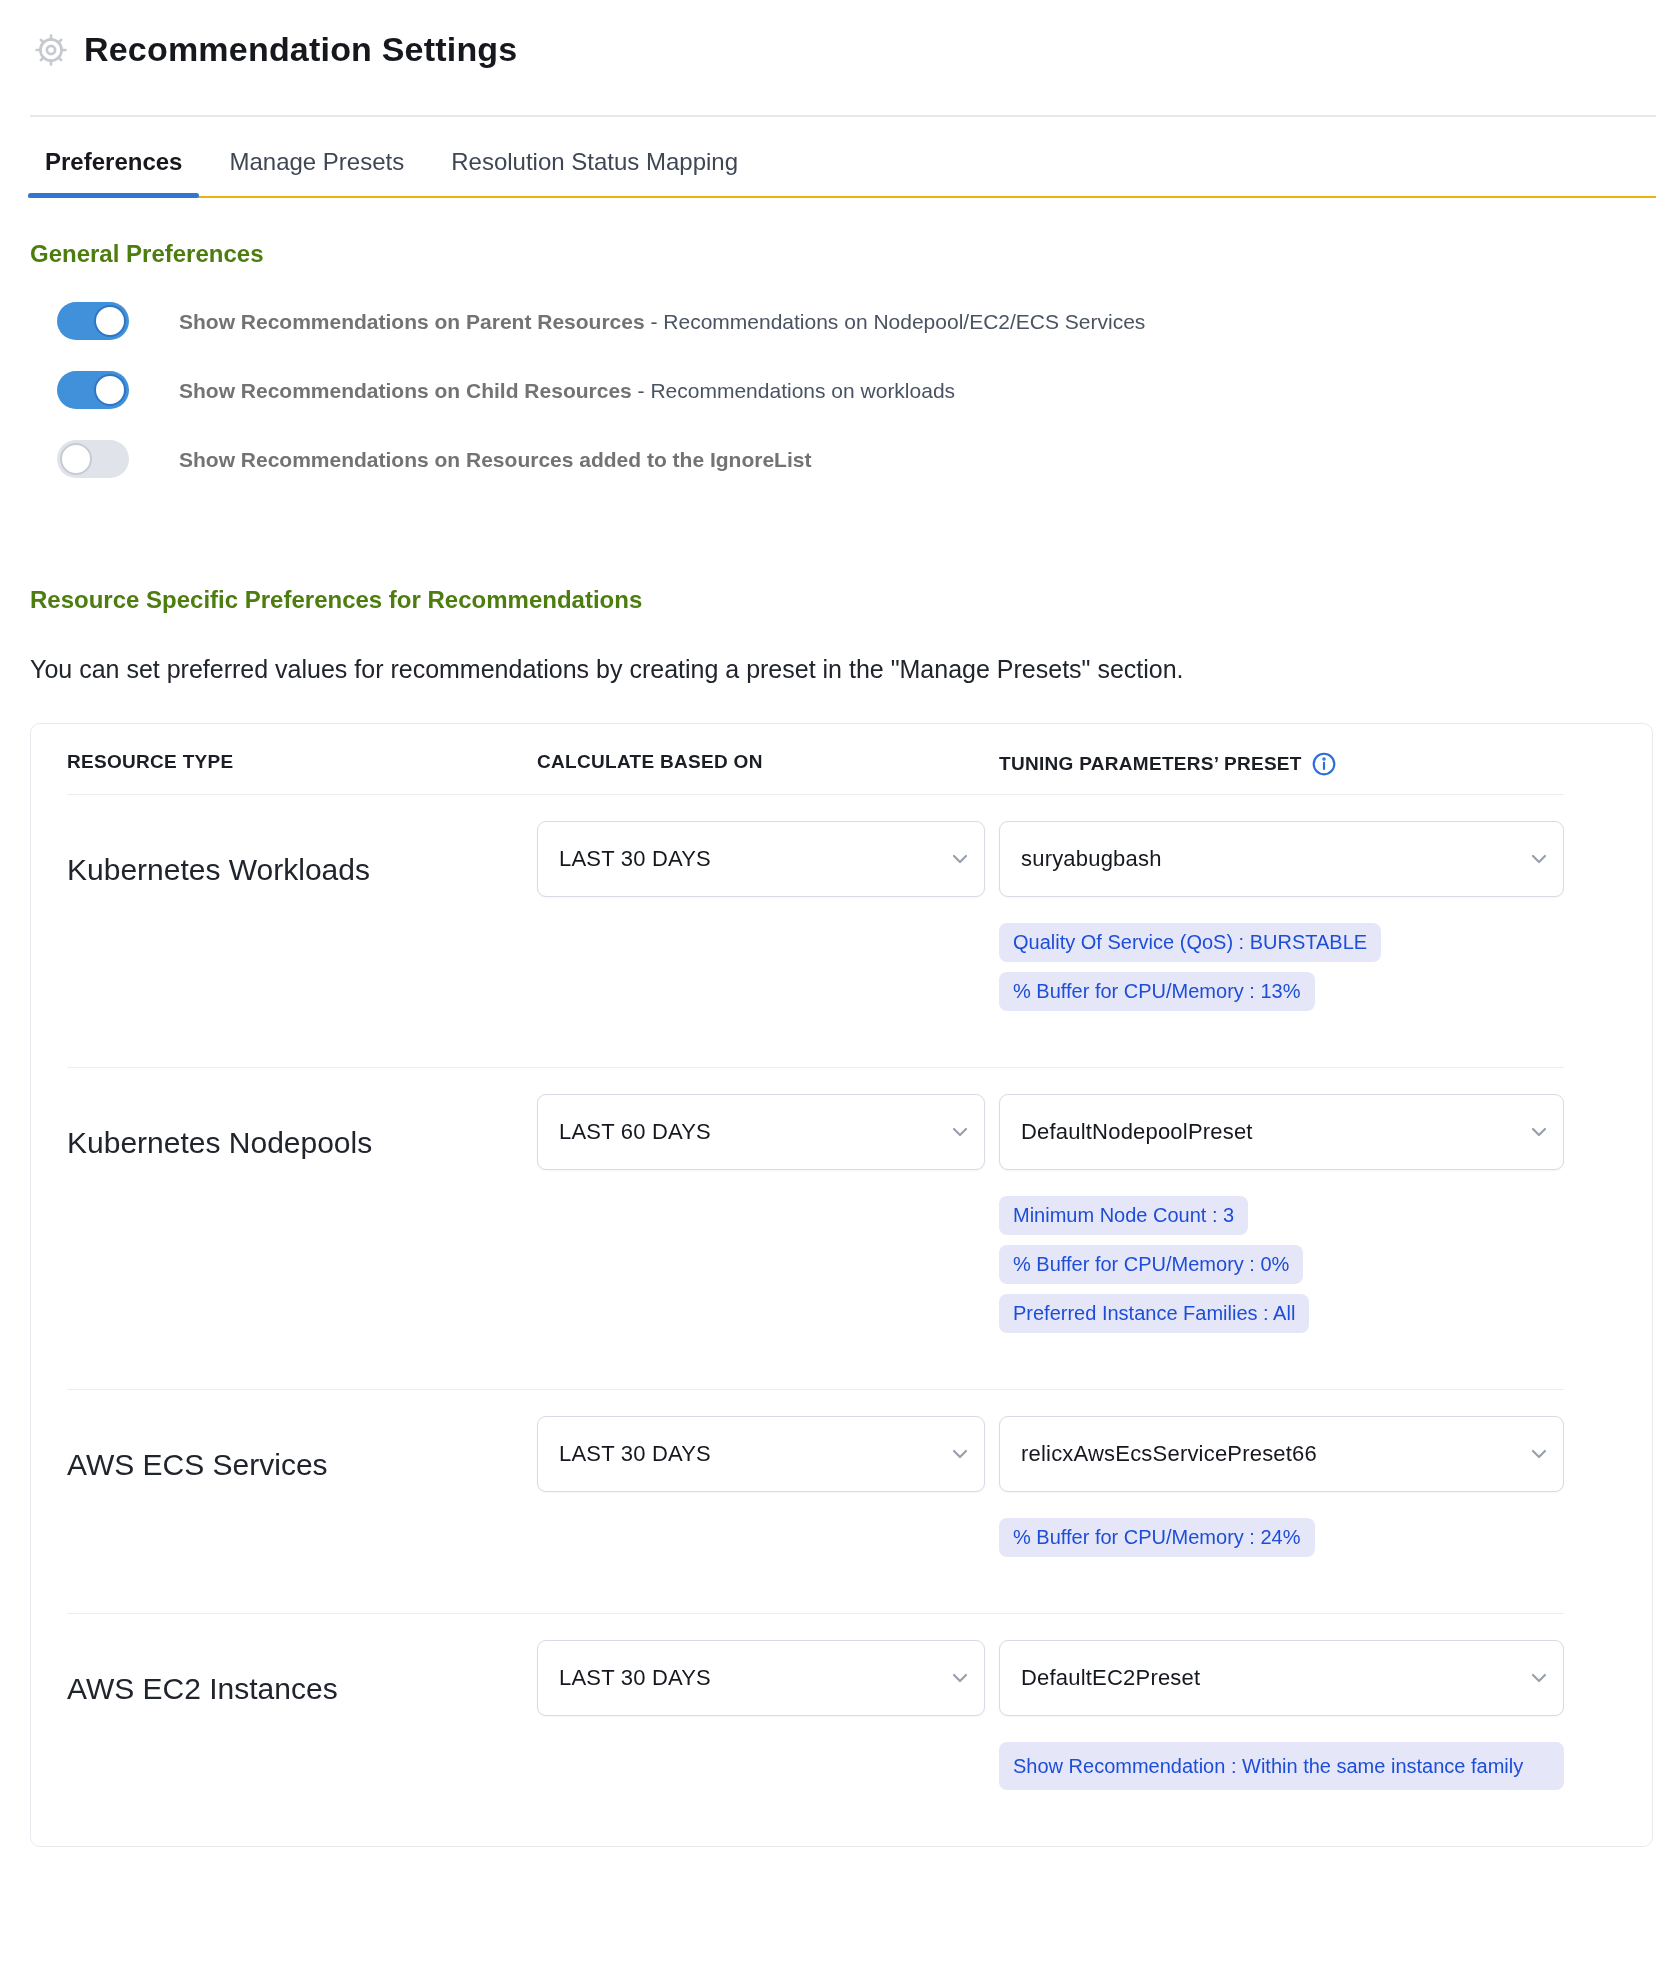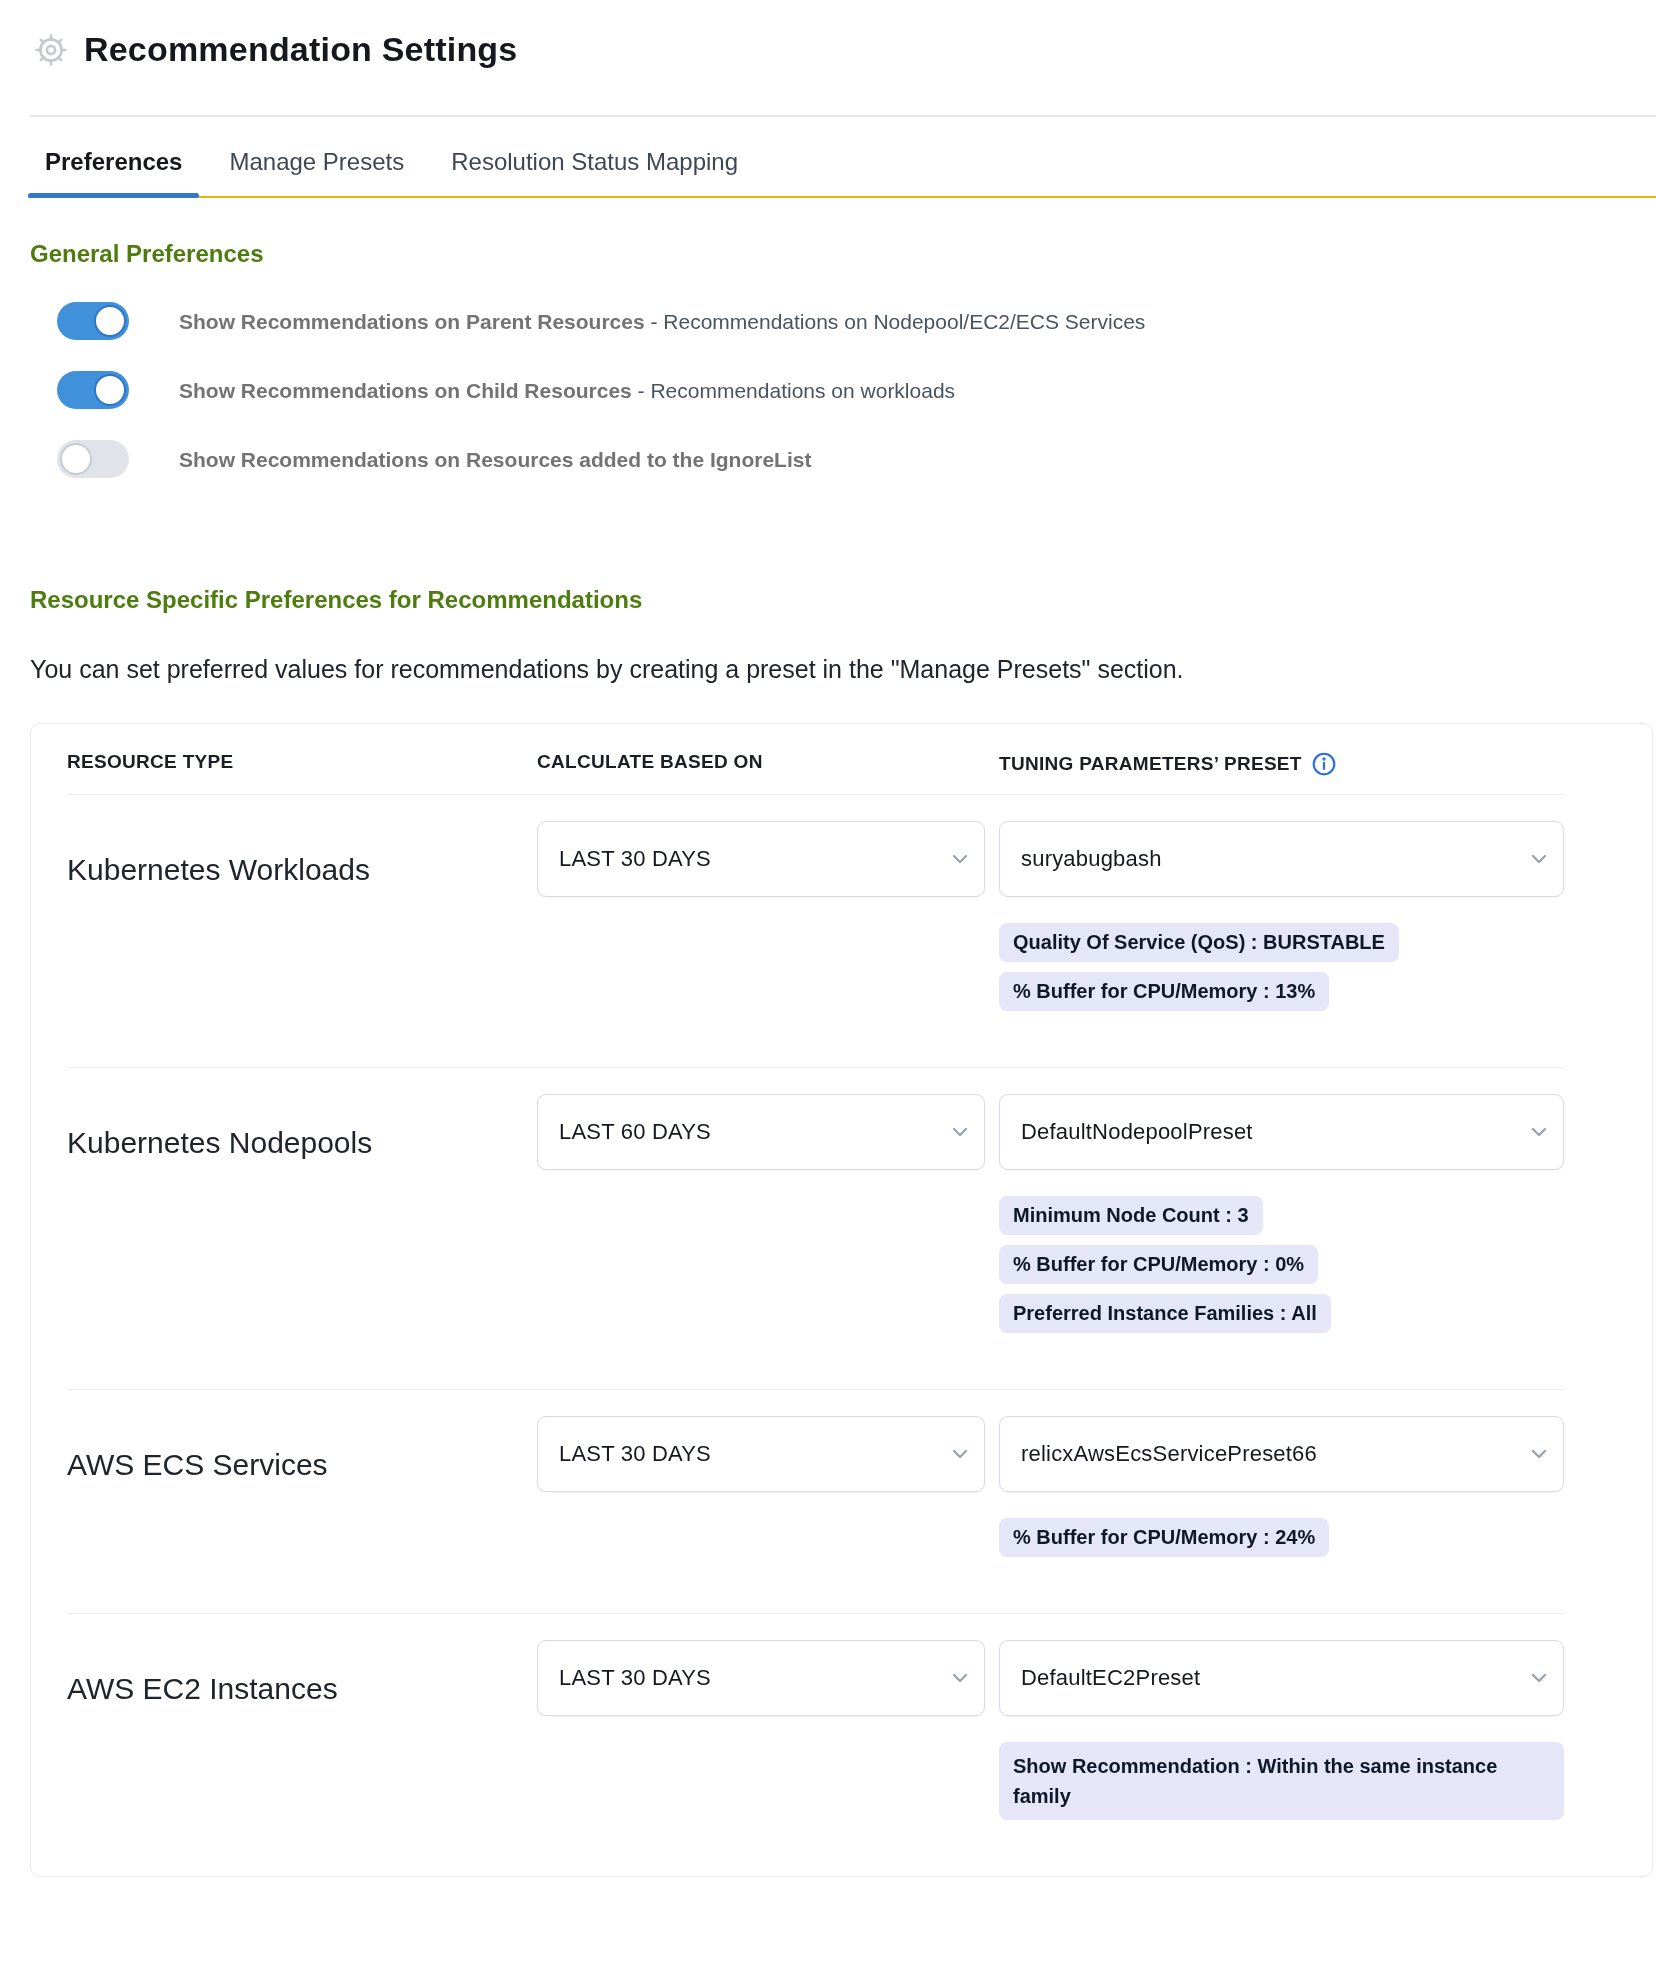--- a/index.html
+++ b/index.html
@@ -59,21 +59,21 @@
     height: 76px; border: 1.5px solid #d9dae3; border-radius: 9px; background: #fff;
     display: flex; align-items: center; justify-content: space-between;
     padding: 0 12px 0 21px; cursor: pointer; box-shadow: 0 1px 2px rgba(20,20,40,0.04);
   }
   .dropdown .dd-text { font-size: 22px; color: #15181e; letter-spacing: 0.2px; white-space: nowrap; overflow: hidden; }
   .dd-calc { width: 448px; }
   .dd-preset { width: 100%; }
   .chev { width: 24px; height: 24px; flex: 0 0 auto; }
   .chips { margin-top: 26px; }
   .chip {
-    display: table; background: #e6e6f9; color: #0f172a; font-size: 20px; font-weight: 700;
+    display: table; background: #e6e6f9; color: #1d4ed8; font-size: 20px; font-weight: 400;
     padding: 8px 14px; border-radius: 8px; margin-bottom: 10px; line-height: 23px;
   }
   .chip.block { display: block; width: 100%; line-height: 30px; padding: 9px 14px; }
 
   
   .actions { margin: 126px 0 0 28px; display: flex; align-items: center; }
   .btn { height: 58px; border-radius: 8px; font-size: 22px; font-weight: 700; cursor: pointer;
          display: inline-flex; align-items: center; justify-content: center;
          font-family: "Liberation Sans", "DejaVu Sans", sans-serif; }
   .btn-primary { background: #2e70d1; color: #ffffff; border: none; padding: 0 35px; }

